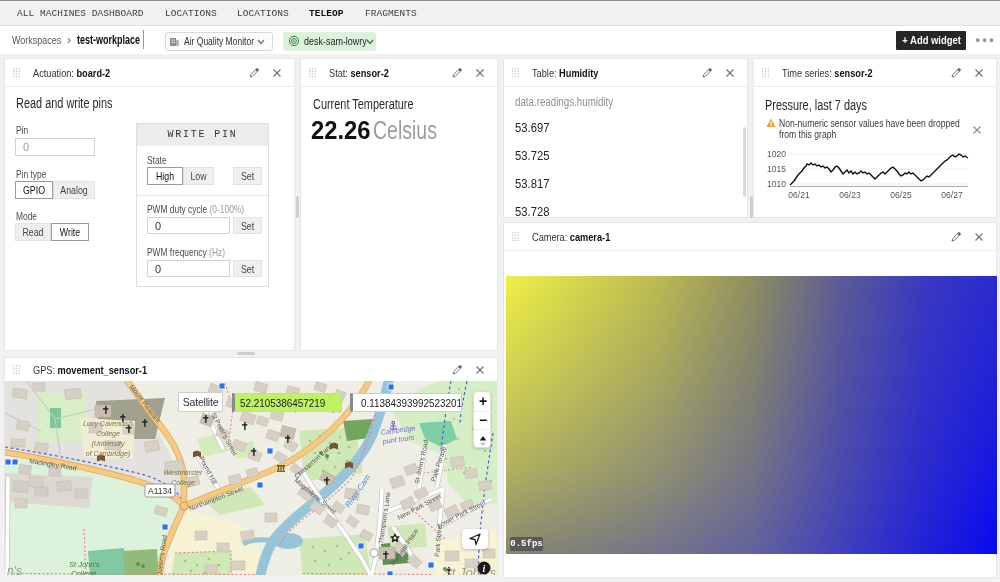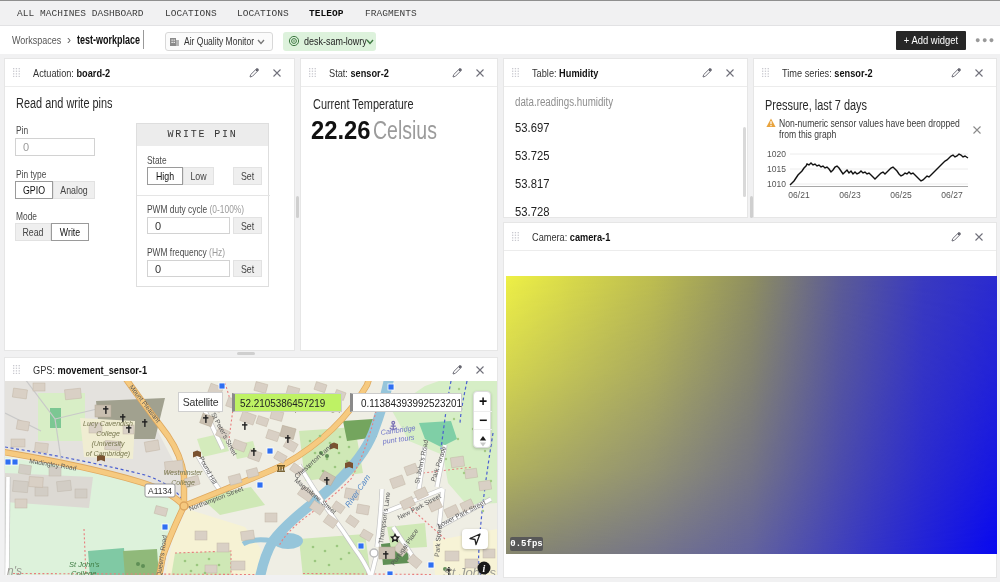--- a/index.html
+++ b/index.html
@@ -57,21 +57,21 @@
 <svg style="position:absolute;left:288px;top:9px;" width="12" height="12" viewBox="0 0 12 12">
       <circle cx="6" cy="6" r="4.6" stroke="#3e7a42" stroke-width="1" fill="none"></circle>
       <circle cx="6" cy="6" r="2.4" stroke="#3e7a42" stroke-width="1" fill="none"></circle>
       <circle cx="6" cy="6" r="0.8" fill="#3e7a42"></circle>
     </svg>
 <span class="cx" style="position:absolute;left:304px;top:9px;font-size:11.5px;color:#1d1d1d;">desk-sam-lowry</span>
 <svg style="position:absolute;left:366px;top:13px;" width="8" height="6" viewBox="0 0 8 6">
       <path d="M1 1 L4 4.5 L7 1" stroke="#3e7a42" stroke-width="1.4" fill="none"></path>
     </svg>
 
-<span style="position:absolute;left:896px;top:5px;width:70px;height:19px;background:#272727;border-radius:1px;color:#fff;font-size:11.5px;font-weight:normal;text-align:center;line-height:19px;">
+<span style="position:absolute;left:896px;top:5px;width:70px;height:19px;background:#272727;border-radius:1px;color:#fff;font-size:11.5px;font-weight:bold;text-align:center;line-height:19px;">
       <span style="display:block;transform:scaleX(0.82);white-space:nowrap;">+ Add widget</span>
     </span>
 <span style="position:absolute;left:975px;top:9px;color:#999;font-size:9px;letter-spacing:1.5px;">●●●</span>
 </div>
 
 <div class="card" id="w1" style="left:4px;top:58px;width:291px;height:293px;">
 <div class="chead">
 <svg class="ic handle" width="7" height="9" viewBox="0 0 7 9">
         <g fill="#c9c9cf">
           <rect x="0" y="0" width="1.3" height="1.3"></rect>

